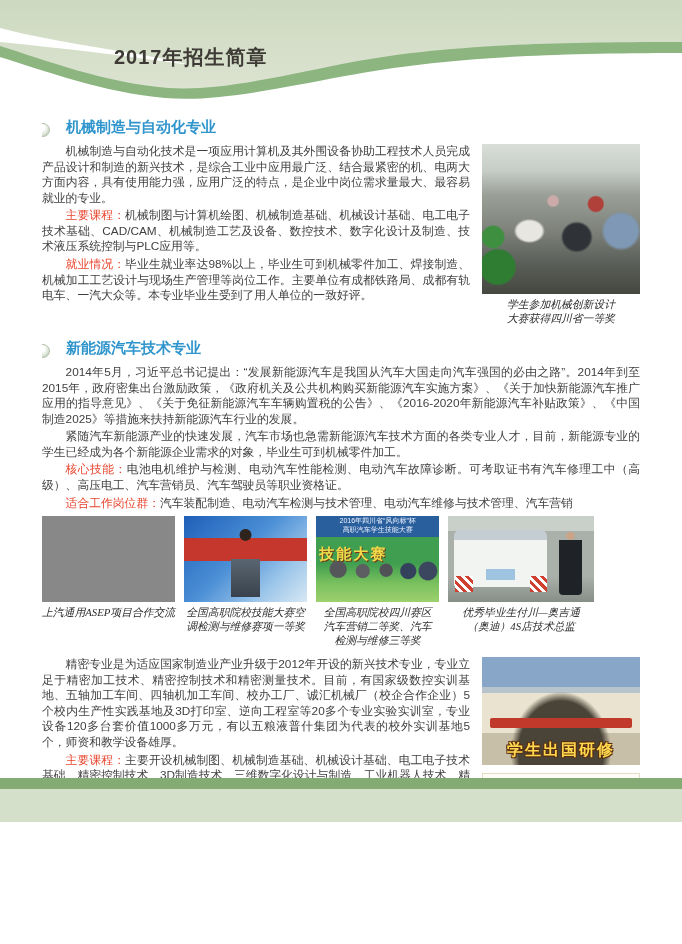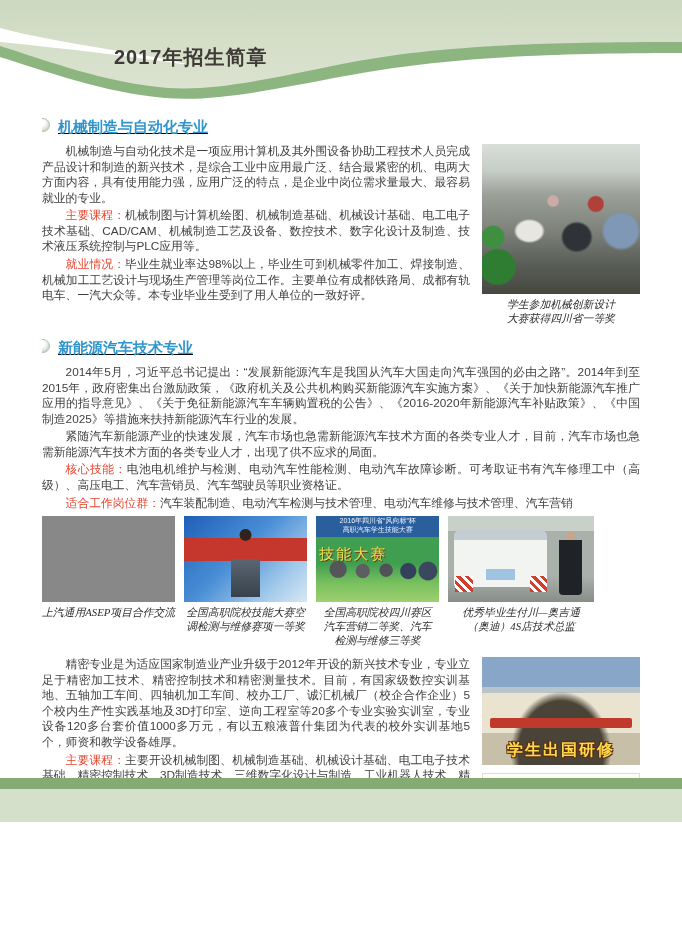--- a/index.html
+++ b/index.html
@@ -14,21 +14,21 @@
                 color:#3e3a35; letter-spacing:1px; }
 
   
   .footer { position:absolute; left:0; bottom:0; width:682px; }
   .footer-band { height:11px; background:#85ab74; }
   .footer-light { height:33px; background:#d5e0ca; }
 
   
   .content { position:relative; padding:14px 42px 50px 42px; }
   .section { margin-bottom:10px; overflow:hidden; }
-  .sec-head { display:flex; align-items:flex-start; gap:8px; margin:0 0 7px -6px;text-decoration:underline; }
+  .sec-head { display:flex; align-items:flex-end; gap:16px; margin:0 0 7px -6px; }
   .bullet { width:14px; height:14px; border-radius:50%; flex:0 0 auto;
             background:radial-gradient(circle at 38% 32%, #ffffff 0 28%, #dde5d8 60%, #a9bba1 100%);
             border:1px solid #b3c1ac; }
   .sec-head h2 { font-size:15px; font-weight:bold; color:#3095cc; }
 
   .txt { font-size:11.8px; line-height:1.32; color:#3f3f3f; text-align:justify; }
   .txt p { text-indent:2em; margin-bottom:2px; }
   .label { color:#e8452e; }
 
   .cap { font-family:"Liberation Serif","DejaVu Serif",serif; font-style:italic;
@@ -69,21 +69,21 @@
   .p-green { width:123px; height:86px;
     background:
       radial-gradient(circle at 18% 62%, #54565a 0 7%, rgba(0,0,0,0) 8%),
       radial-gradient(circle at 38% 64%, #5c5e62 0 7%, rgba(0,0,0,0) 8%),
       radial-gradient(circle at 57% 63%, #505256 0 7%, rgba(0,0,0,0) 8%),
       radial-gradient(circle at 75% 64%, #34415c 0 7%, rgba(0,0,0,0) 8%),
       radial-gradient(circle at 91% 64%, #3a475f 0 7%, rgba(0,0,0,0) 8%),
       linear-gradient(180deg,#2a5f9e 0 24%, #3f9e4f 24% 55%, #79c05e 78%, #9ed06e 100%); }
   .p-green .banner { position:absolute; top:1px; left:0; right:0; text-align:center;
       color:#eef4ff; font-size:7px; line-height:1.25; white-space:pre-line; }
-  .p-green .bigword { position:absolute; left:3px; top:34%; font-size:15px; font-weight:normal;
+  .p-green .bigword { position:absolute; left:3px; top:34%; font-size:15px; font-weight:bold;
       color:#ffe24a; text-shadow:1px 1px 0 #7a2d12; letter-spacing:2px; opacity:.92; }
   .p-car { width:146px; height:86px;
       background:linear-gradient(180deg,#c9cfc9 0 18%,#aab0aa 18% 70%,#878d87 100%); }
   .p-car .car { position:absolute; left:4%; top:16%; width:64%; height:66%;
       background:linear-gradient(180deg,#c4cdd2 0 18%,#f2f4f2 18% 100%); border-radius:6px 6px 3px 3px; }
   .p-car .plate { position:absolute; left:26%; top:62%; width:20%; height:12%; background:#9fc4e2; }
   .p-car .hz1,.p-car .hz2 { position:absolute; top:70%; width:12%; height:18%;
       background:repeating-linear-gradient(45deg,#d04030 0 3px,#fff 3px 6px); }
   .p-car .hz1 { left:5%; } .p-car .hz2 { left:56%; }
   .p-car .man { position:absolute; right:8%; top:18%; width:16%; height:74%;
@@ -157,21 +157,21 @@
       </div>
     </div>
 
     <div class="section">
       <div class="sec-head">
         <span class="bullet"></span>
         <h2>新能源汽车技术专业</h2>
       </div>
       <div class="txt">
         <p>2014年5月，习近平总书记提出：“发展新能源汽车是我国从汽车大国走向汽车强国的必由之路”。2014年到至2015年，政府密集出台激励政策，《政府机关及公共机构购买新能源汽车实施方案》、《关于加快新能源汽车推广应用的指导意见》、《关于免征新能源汽车车辆购置税的公告》、《2016-2020年新能源汽车补贴政策》、《中国制造2025》等措施来扶持新能源汽车行业的发展。</p>
-        <p>紧随汽车新能源产业的快速发展，汽车市场也急需新能源汽车技术方面的各类专业人才，目前，汽车市场也急需新能源汽车技术方面的各类专业人才，出现了供不应求的局面。</p>
+        <p>紧随汽车新能源产业的快速发展，汽车市场也急需新能源汽车技术方面的各类专业人才，目前，新能源专业的学生已经成为各个新能源企业需求的对象，毕业生可到机械零件加工。</p>
         <p><span class="label">核心技能：</span><span>电池电机维护与检测、电动汽车性能检测、电动汽车故障诊断。可考取证书有汽车修理工中（高级）、高压电工、汽车营销员、汽车驾驶员等职业资格证。</span></p>
         <p><span class="label">适合工作岗位群：</span><span>汽车装配制造、电动汽车检测与技术管理、电动汽车维修与技术管理、汽车营销</span></p>
       </div>
       <div class="strip">
         <div class="cell">
           <div class="photo p-meet"></div>
           <div class="cap">上汽通用ASEP项目合作交流</div>
         </div>
         <div class="cell">
           <div class="photo p-blue">

